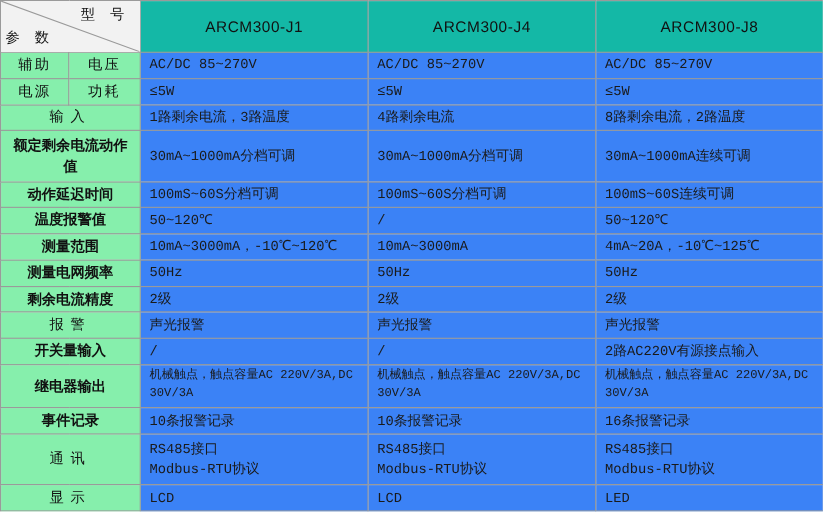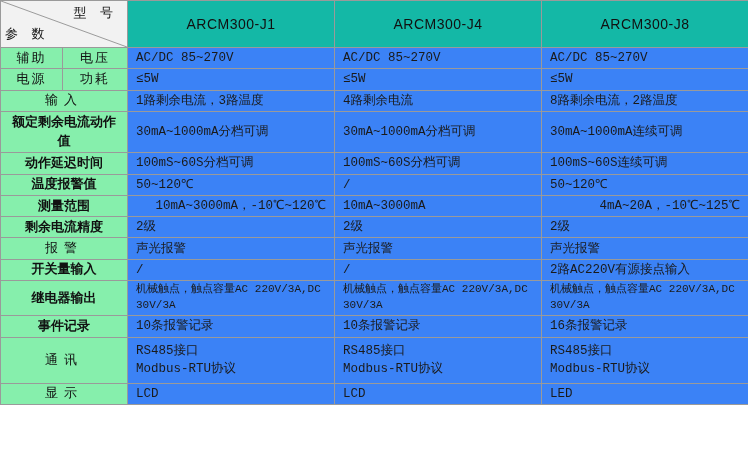--- a/index.html
+++ b/index.html
@@ -6,21 +6,21 @@
     margin: 0;
     padding: 0;
     background: #ffffff;
   }
   body {
     font-family: "Liberation Sans", sans-serif;
     -webkit-font-smoothing: antialiased;
   }
   #spec-table {
     width: 748px;
-    height: 405px;
+    height: 465px;
     box-sizing: border-box;
     border-collapse: collapse;
     table-layout: fixed;
     font-size: 12.5px;
     color: #1a1a1a;
   }
   #spec-table td {
     border: 1px solid #9a9a9a;
     padding: 0 8px;
     vertical-align: middle;
@@ -83,21 +83,21 @@
   .corner .corner-bottom {
     position: absolute;
     left: 4px;
     bottom: 3px;
     font-size: 13px;
     letter-spacing: 5px;
     color: #111;
     white-space: nowrap;
   }
   .two-line span { display: block; }
-  .nowrap { white-space: nowrap; text-align: right; }
+  .nowrap { white-space: nowrap; }
 </style>
 </head>
 <body>
 
 <table id="spec-table">
   <colgroup>
     <col class="c-label1">
     <col class="c-label2">
     <col class="c-model">
     <col class="c-model">
@@ -162,20 +162,26 @@
       <td class="value-cell">50~120℃</td>
     </tr>
 
     <tr>
       <td class="label-cell tight" colspan="2">测量范围</td>
       <td class="value-cell nowrap">10mA~3000mA，-10℃~120℃</td>
       <td class="value-cell">10mA~3000mA</td>
       <td class="value-cell nowrap">4mA~20A，-10℃~125℃</td>
     </tr>
 
+    <tr>
+      <td class="label-cell tight" colspan="2">测量电网频率</td>
+      <td class="value-cell">50Hz</td>
+      <td class="value-cell">50Hz</td>
+      <td class="value-cell">50Hz</td>
+    </tr>
 
     <tr>
       <td class="label-cell tight" colspan="2">剩余电流精度</td>
       <td class="value-cell">2级</td>
       <td class="value-cell">2级</td>
       <td class="value-cell">2级</td>
     </tr>
 
     <tr>
       <td class="label-cell label-wide" colspan="2">报警</td>

